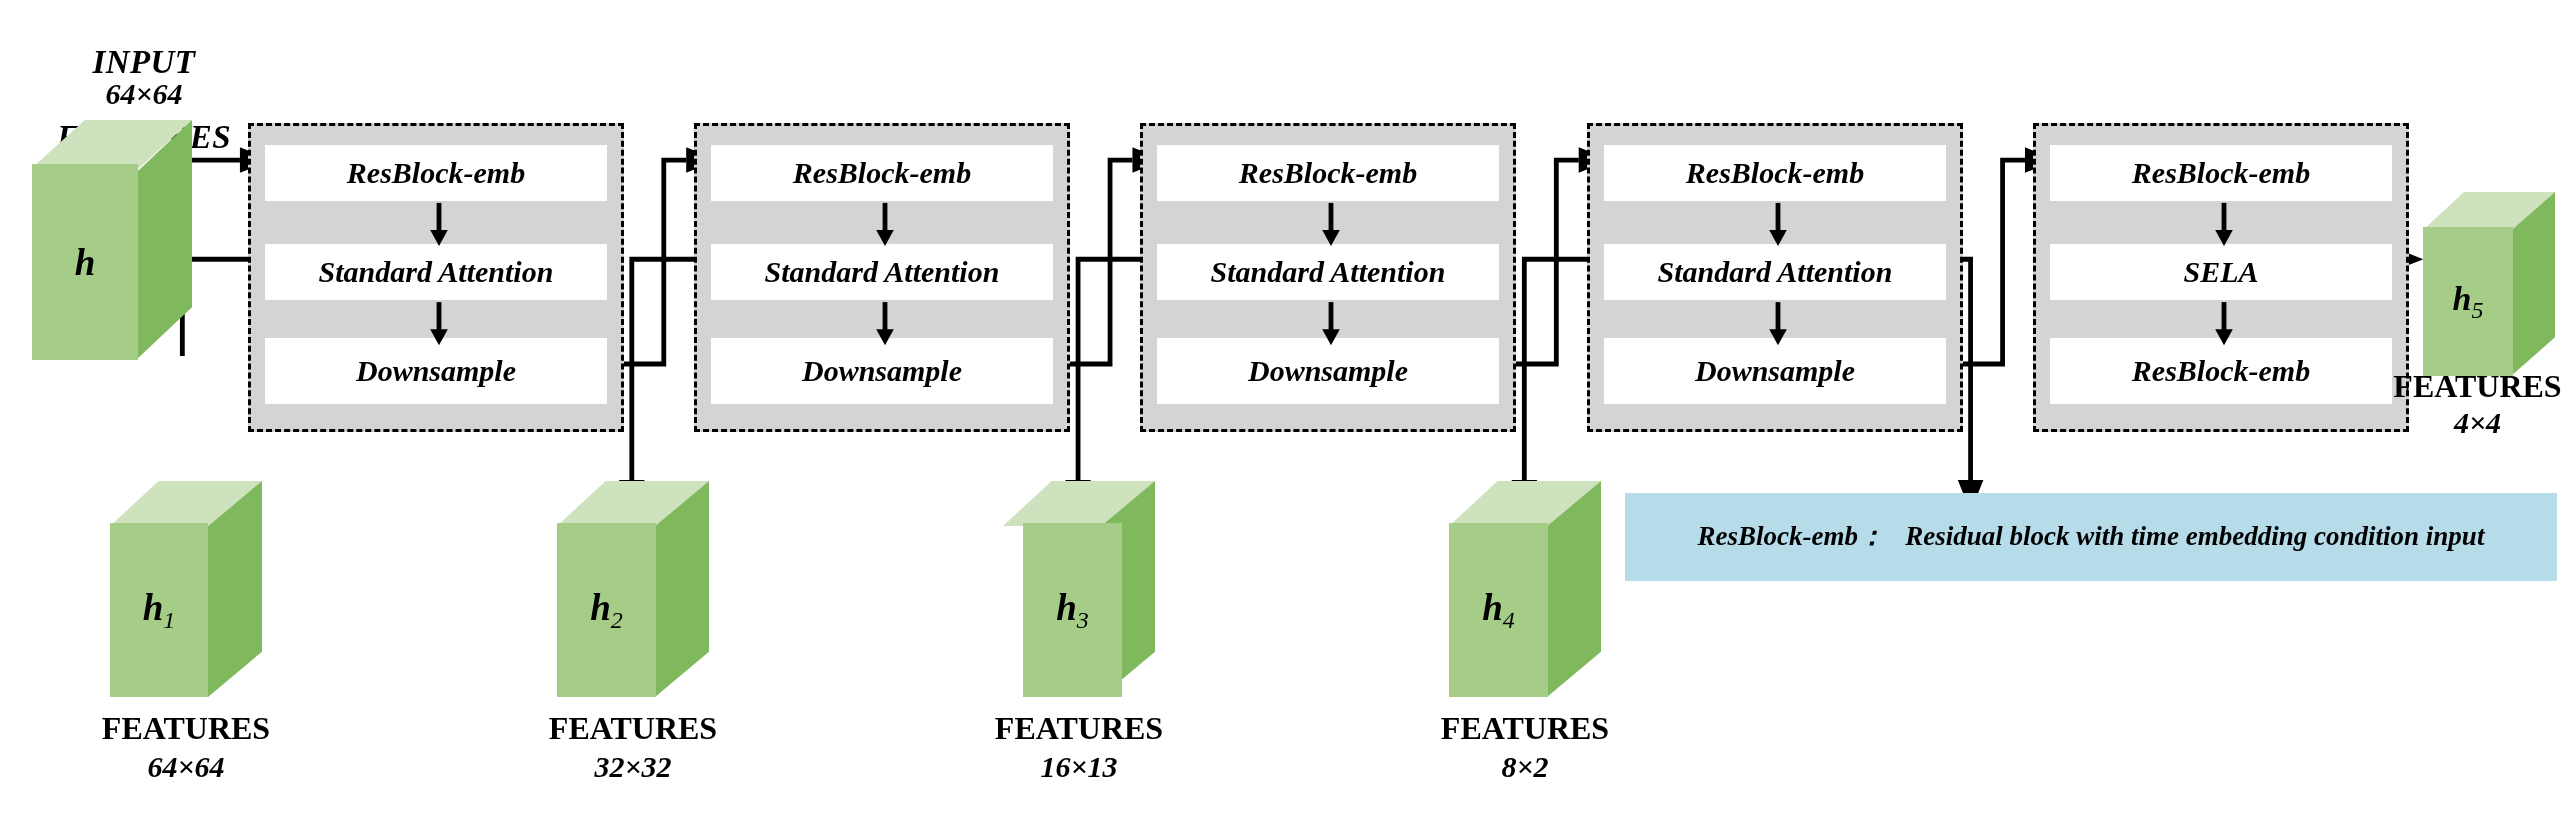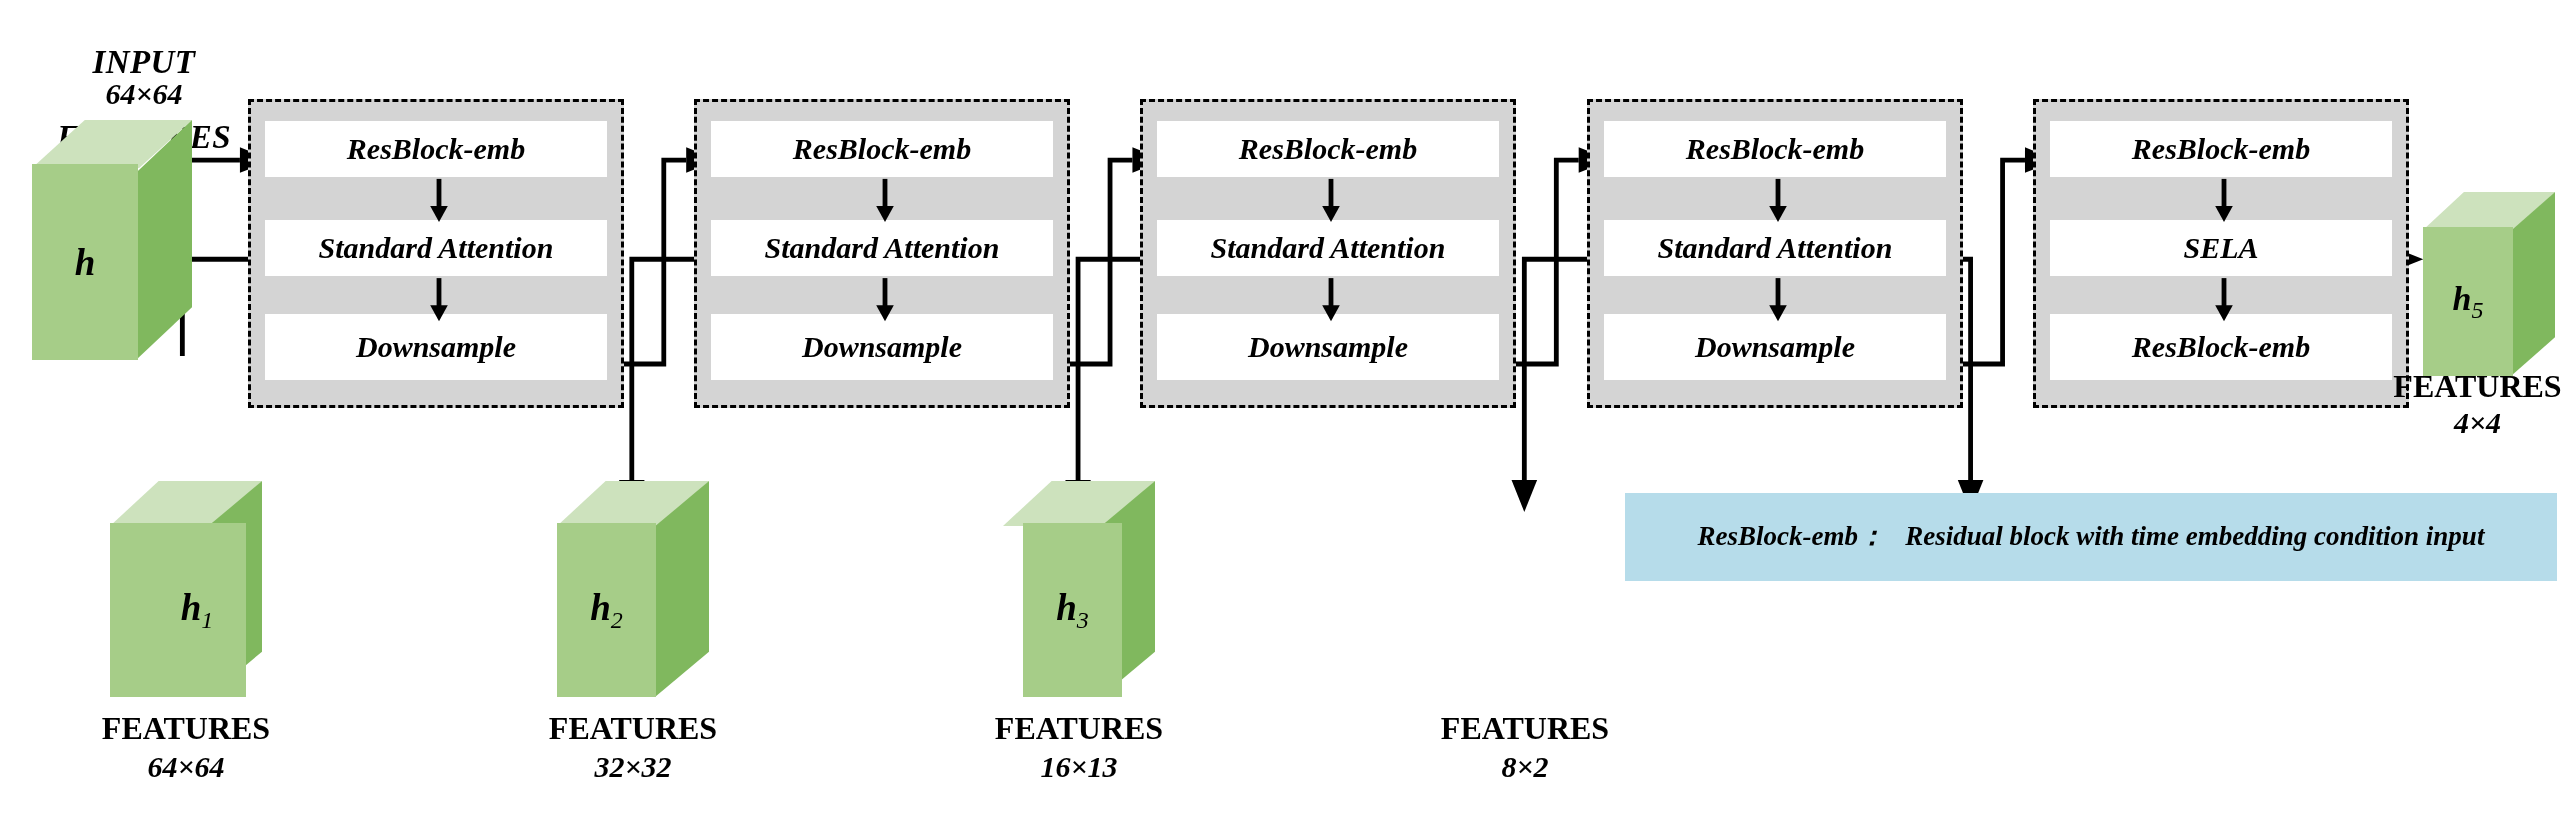--- a/index.html
+++ b/index.html
@@ -20,20 +20,21 @@
   .cap-title{font-size:33px;letter-spacing:0.4px;}
   .cap-dim{font-size:30px;font-style:italic;font-weight:bold;}
   .cap-feat{font-size:32px;font-style:normal;font-weight:bold;letter-spacing:0px;}
 
   
   .stage-box{
     position:absolute;
     border:3.2px dashed #000;
     background:#d4d4d4;
     box-sizing:border-box;
+    margin-top:24px;
   }
   .row{
     position:absolute;left:14.4px;right:14.4px;
     background:#ffffff;
     display:flex;align-items:center;justify-content:center;
     font-style:italic;font-weight:bold;font-size:30px;color:#000;
     box-sizing:border-box;
   }
   .row.r1{top:19px;height:56px;}
   .row.r2{top:118px;height:56px;}
@@ -187,21 +188,21 @@
     <div class="front" style="left:0px;top:35px;width:90px;height:149px;">
       <span class="lbl" style="font-size:34px;"><i>h</i><sub>5</sub></span>
     </div>
   </div>
   <div class="abs caption cap-feat" style="left:2379px;top:368px;width:197px;">FEATURES</div>
   <div class="abs caption cap-dim" style="left:2379px;top:406px;width:197px;">4×4</div>
 
   <div class="cube" style="left:110px;top:481px;width:152px;height:216px;">
     <div class="top" style="left:0px;top:0px;width:152px;height:45px;clip-path:polygon(0% 100%,32% 0%,100% 0%,68% 100%);"></div>
     <div class="side" style="left:98px;top:0px;width:54px;height:216px;clip-path:polygon(0% 21%,100% 0%,100% 79%,0% 100%);"></div>
-    <div class="front" style="left:0px;top:42px;width:98px;height:174px;padding-left:38px;">
+    <div class="front" style="left:0px;top:42px;width:98px;height:174px;">
       <span class="lbl"><i>h</i><sub>1</sub></span>
     </div>
   </div>
   <div class="abs caption cap-feat" style="left:46px;top:710px;width:280px;">FEATURES</div>
   <div class="abs caption cap-dim" style="left:46px;top:750px;width:280px;">64×64</div>
 
   <div class="cube" style="left:557px;top:481px;width:152px;height:196px;">
     <div class="top" style="left:0px;top:0px;width:152px;height:45px;clip-path:polygon(0% 100%,32% 0%,100% 0%,68% 100%);"></div>
     <div class="side" style="left:98px;top:0px;width:54px;height:216px;clip-path:polygon(0% 21%,100% 0%,100% 79%,0% 100%);"></div>
     <div class="front" style="left:0px;top:42px;width:99px;height:174px;">
@@ -214,20 +215,27 @@
   <div class="cube" style="left:1003px;top:481px;width:152px;height:216px;">
     <div class="top" style="left:0px;top:0px;width:152px;height:45px;clip-path:polygon(0% 100%,32% 0%,100% 0%,68% 100%);"></div>
     <div class="side" style="left:98px;top:0px;width:54px;height:216px;clip-path:polygon(0% 21%,100% 0%,100% 79%,0% 100%);"></div>
     <div class="front" style="left:0px;top:42px;width:99px;height:174px;margin-left:20px;">
       <span class="lbl"><i>h</i><sub>3</sub></span>
     </div>
   </div>
   <div class="abs caption cap-feat" style="left:939px;top:710px;width:280px;">FEATURES</div>
   <div class="abs caption cap-dim" style="left:939px;top:750px;width:280px;">16×13</div>
 
+  <div class="cube" style="left:1449px;top:481px;width:152px;height:216px;">
+    <div class="top" style="left:0px;top:0px;width:152px;height:45px;clip-path:polygon(0% 100%,32% 0%,100% 0%,68% 100%);"></div>
+    <div class="side" style="left:98px;top:0px;width:54px;height:216px;clip-path:polygon(0% 21%,100% 0%,100% 79%,0% 100%);"></div>
+    <div class="front" style="left:0px;top:42px;width:99px;height:174px;">
+      <span class="lbl"><i>h</i><sub>4</sub></span>
+    </div>
+  </div>
   <div class="abs caption cap-feat" style="left:1385px;top:710px;width:280px;">FEATURES</div>
   <div class="abs caption cap-dim" style="left:1385px;top:750px;width:280px;">8×2</div>
 
   <div class="legend" style="left:1625px;top:493px;width:932px;height:88px;">
     <span>
       <span>ResBlock-emb：</span>
       <span>&nbsp;</span>
       <span>Residual block with time embedding condition input</span>
     </span>
   </div>

